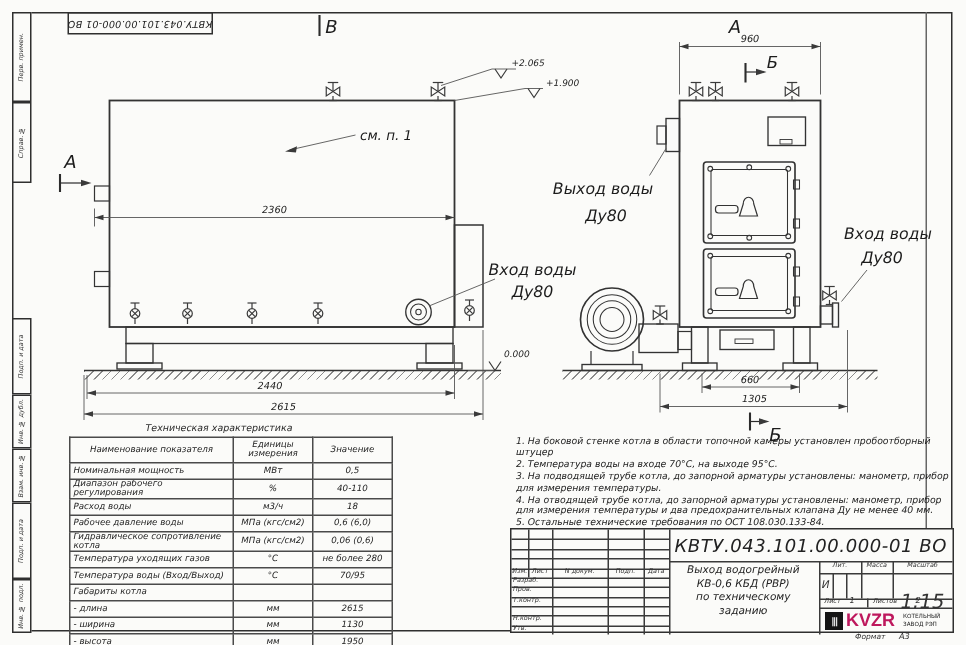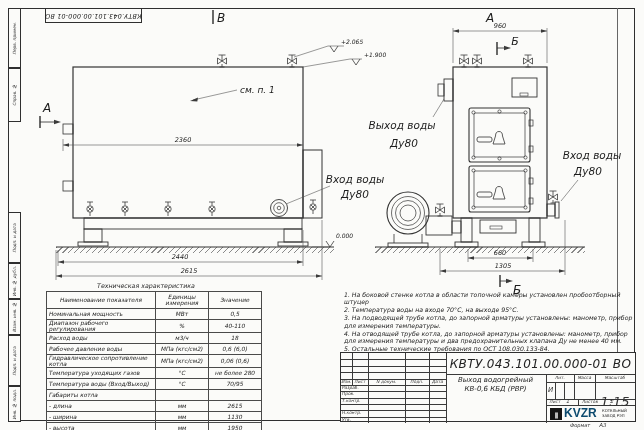--- a/index.html
+++ b/index.html
@@ -43,21 +43,21 @@
   .tb .hl{position:absolute;height:0;border-top:0.8px solid #3a3a3a;}
   .tb .lab{position:absolute;font-size:4.3px;font-style:italic;color:#333;line-height:1;
            display:flex;align-items:center;justify-content:center;white-space:nowrap;}
   .tb .docnum{position:absolute;left:105px;top:0;width:189px;height:21px;display:flex;align-items:center;
            justify-content:center;font-size:12px;font-style:italic;letter-spacing:0.4px;white-space:nowrap;}
   .tb .pname{position:absolute;left:106px;top:23px;width:97px;text-align:center;font-size:7px;
            font-style:italic;line-height:9px;}
   .logo-box{position:absolute;left:209px;top:55px;width:12px;height:12px;background:#141414;color:#fff;
            font-size:6px;font-weight:bold;display:flex;align-items:center;justify-content:center;letter-spacing:-1px;}
   .logo-txt{position:absolute;left:223px;top:53px;width:40px;height:15px;font-family:"Liberation Sans",sans-serif;
-           font-weight:bold;font-size:12px;line-height:15px;color:#0c4a6e;}
+           font-weight:bold;font-size:12px;line-height:15px;color:#be185d;}
   .logo-co{position:absolute;left:261px;top:56px;width:34px;font-size:3.8px;line-height:4.6px;color:#222;}
   .fmt{left:570px;top:421px;width:66px;height:8px;display:flex;gap:9px;align-items:center;
        font-size:5px;font-style:italic;color:#333;}
 </style>
 </head>
 <body>
 
 <div class="sheet">
 
   <div class="abs frame"></div>
@@ -392,20 +392,21 @@
     <span class="lab" style="left:1px;top:38px;width:26px;height:7px;justify-content:flex-start;">Пров.</span>
     <span class="lab" style="left:1px;top:45px;width:26px;height:6px;justify-content:flex-start;">Т.контр.</span>
     <span class="lab" style="left:1px;top:57px;width:26px;height:7px;justify-content:flex-start;">Н.контр.</span>
     <span class="lab" style="left:1px;top:64px;width:26px;height:6px;justify-content:flex-start;">Утв.</span>
 
     <div class="docnum">КВТУ.043.101.00.000-01 ВО</div>
 
     <div class="pname">
       <div>Выход водогрейный</div>
       <div>КВ-0,6 КБД (РВР)</div>
+      <div>по техническому заданию</div>
     </div>
 
     <span class="lab" style="left:205px;top:21px;width:28px;height:8px;">Лит.</span>
     <span class="lab" style="left:233px;top:21px;width:21px;height:8px;">Масса</span>
     <span class="lab" style="left:254px;top:21px;width:40px;height:8px;">Масштаб</span>
     <span class="lab" style="left:205px;top:29px;width:9px;height:17px;font-size:7px;">И</span>
     <span class="lab" style="left:254px;top:40px;width:40px;height:17px;font-size:13px;">1:15</span>
 
     <span class="lab" style="left:207px;top:46px;width:14px;height:6px;">Лист</span>
     <span class="lab" style="left:222px;top:46px;width:10px;height:6px;font-size:5.5px;">1</span>

